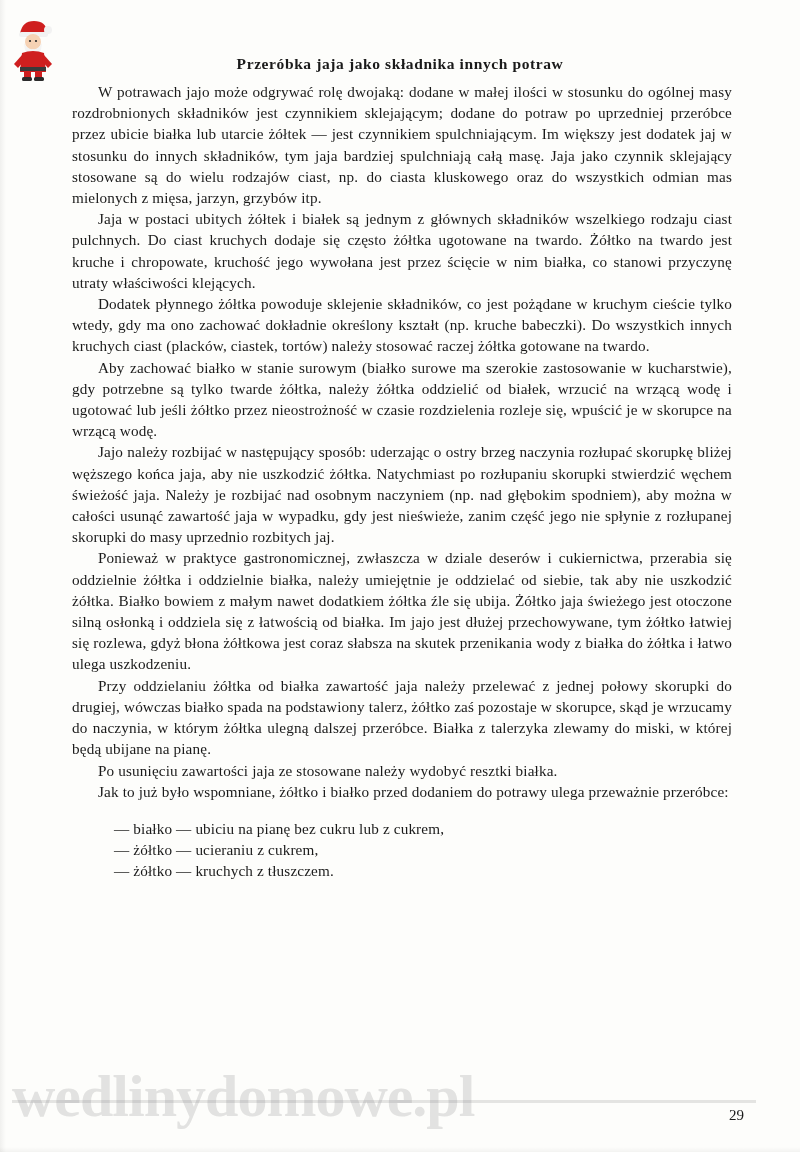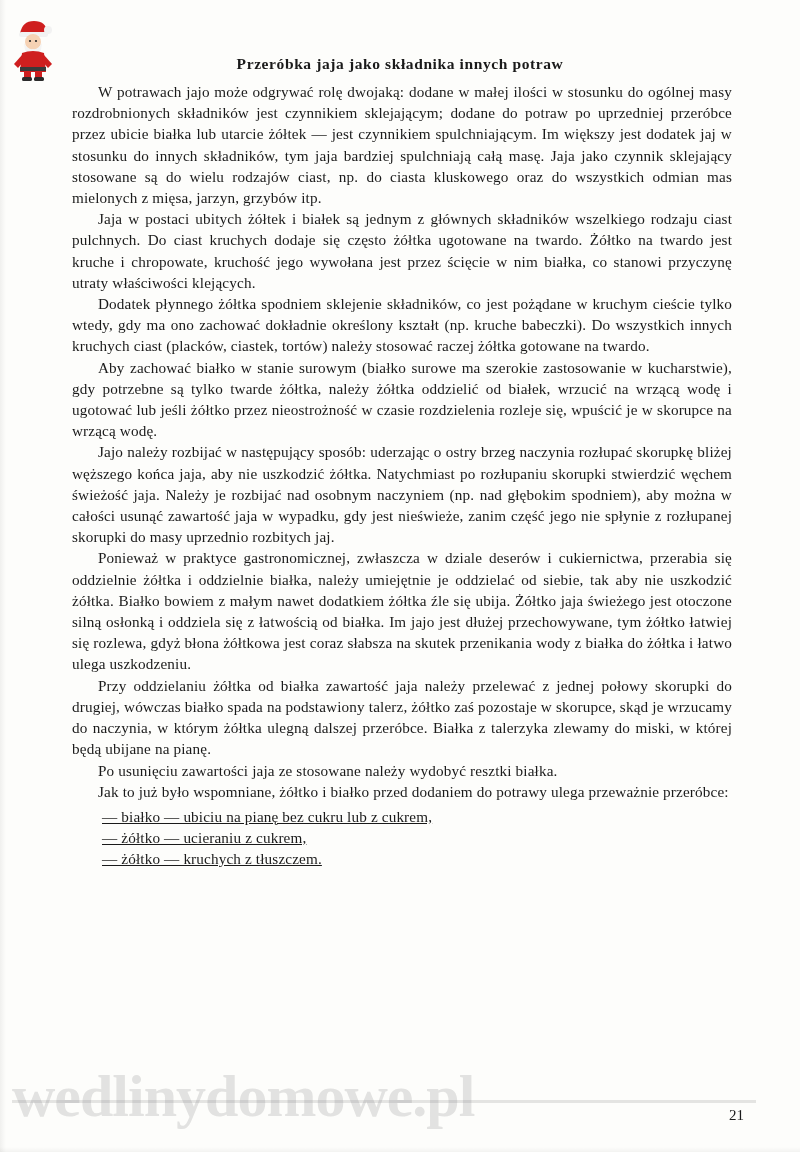--- a/index.html
+++ b/index.html
@@ -49,24 +49,23 @@
   .body p {
     margin: 0;
     text-align: justify;
     text-justify: inter-word;
     font-size: 15.2px;
     line-height: 21.2px;
     text-indent: 26px;
     letter-spacing: 0.15px;
   }
   .list {
-    margin: 4px;
+    margin: 16px;
     padding: 0;
     list-style: none;
-    text-decoration: underline;
   }
   .list li {
     font-size: 15.2px;
     line-height: 21.2px;
     text-indent: 26px;
     letter-spacing: 0.15px;
   }
 
   
   .watermark {
@@ -143,30 +142,30 @@
     <rect x="25" y="53" width="7" height="9" fill="#cf1f1f"></rect>
     <rect x="12" y="59" width="10" height="4" rx="1.6" fill="#2b2b2b"></rect>
     <rect x="24" y="59" width="10" height="4" rx="1.6" fill="#2b2b2b"></rect>
   </svg>
 
   <div class="title">Przeróbka jaja jako składnika innych potraw</div>
 
   <div class="body">
     <p>W potrawach jajo może odgrywać rolę dwojaką: dodane w małej ilości w stosunku do ogólnej masy rozdrobnionych składników jest czynnikiem sklejającym; dodane do potraw po uprzedniej przeróbce przez ubicie białka lub utarcie żółtek — jest czynnikiem spulchniającym. Im większy jest dodatek jaj w stosunku do innych składników, tym jaja bardziej spulchniają całą masę. Jaja jako czynnik sklejający stosowane są do wielu rodzajów ciast, np. do ciasta kluskowego oraz do wszystkich odmian mas mielonych z mięsa, jarzyn, grzybów itp.</p>
     <p>Jaja w postaci ubitych żółtek i białek są jednym z głównych składników wszelkiego rodzaju ciast pulchnych. Do ciast kruchych dodaje się często żółtka ugotowane na twardo. Żółtko na twardo jest kruche i chropowate, kruchość jego wywołana jest przez ścięcie w nim białka, co stanowi przyczynę utraty właściwości klejących.</p>
-    <p>Dodatek płynnego żółtka spodniem sklejenie składników, co jest pożądane w kruchym cieście tylko wtedy, gdy ma ono zachować dokładnie określony kształt (np. kruche babeczki). Do wszystkich innych kruchych ciast (placków, ciastek, tortów) należy stosować raczej żółtka gotowane na twardo.</p>
+    <p>Dodatek płynnego żółtka powoduje sklejenie składników, co jest pożądane w kruchym cieście tylko wtedy, gdy ma ono zachować dokładnie określony kształt (np. kruche babeczki). Do wszystkich innych kruchych ciast (placków, ciastek, tortów) należy stosować raczej żółtka gotowane na twardo.</p>
     <p>Aby zachować białko w stanie surowym (białko surowe ma szerokie zastosowanie w kucharstwie), gdy potrzebne są tylko twarde żółtka, należy żółtka oddzielić od białek, wrzucić na wrzącą wodę i ugotować lub jeśli żółtko przez nieostrożność w czasie rozdzielenia rozleje się, wpuścić je w skorupce na wrzącą wodę.</p>
     <p>Jajo należy rozbijać w następujący sposób: uderzając o ostry brzeg naczynia rozłupać skorupkę bliżej węższego końca jaja, aby nie uszkodzić żółtka. Natychmiast po rozłupaniu skorupki stwierdzić węchem świeżość jaja. Należy je rozbijać nad osobnym naczyniem (np. nad głębokim spodniem), aby można w całości usunąć zawartość jaja w wypadku, gdy jest nieświeże, zanim część jego nie spłynie z rozłupanej skorupki do masy uprzednio rozbitych jaj.</p>
     <p>Ponieważ w praktyce gastronomicznej, zwłaszcza w dziale deserów i cukiernictwa, przerabia się oddzielnie żółtka i oddzielnie białka, należy umiejętnie je oddzielać od siebie, tak aby nie uszkodzić żółtka. Białko bowiem z małym nawet dodatkiem żółtka źle się ubija. Żółtko jaja świeżego jest otoczone silną osłonką i oddziela się z łatwością od białka. Im jajo jest dłużej przechowywane, tym żółtko łatwiej się rozlewa, gdyż błona żółtkowa jest coraz słabsza na skutek przenikania wody z białka do żółtka i łatwo ulega uszkodzeniu.</p>
     <p>Przy oddzielaniu żółtka od białka zawartość jaja należy przelewać z jednej połowy skorupki do drugiej, wówczas białko spada na podstawiony talerz, żółtko zaś pozostaje w skorupce, skąd je wrzucamy do naczynia, w którym żółtka ulegną dalszej przeróbce. Białka z talerzyka zlewamy do miski, w której będą ubijane na pianę.</p>
     <p>Po usunięciu zawartości jaja ze stosowane należy wydobyć resztki białka.</p>
     <p>Jak to już było wspomniane, żółtko i białko przed dodaniem do potrawy ulega przeważnie przeróbce:</p>
     <ul class="list">
       <li>— białko — ubiciu na pianę bez cukru lub z cukrem,</li>
       <li>— żółtko — ucieraniu z cukrem,</li>
       <li>— żółtko — kruchych z tłuszczem.</li>
     </ul>
   </div>
 
   <div class="watermark">wedlinydomowe.pl</div>
 
-  <div class="pageno">21</div>
+  <div class="pageno">29</div>
 </div>
 
 </body></html>

